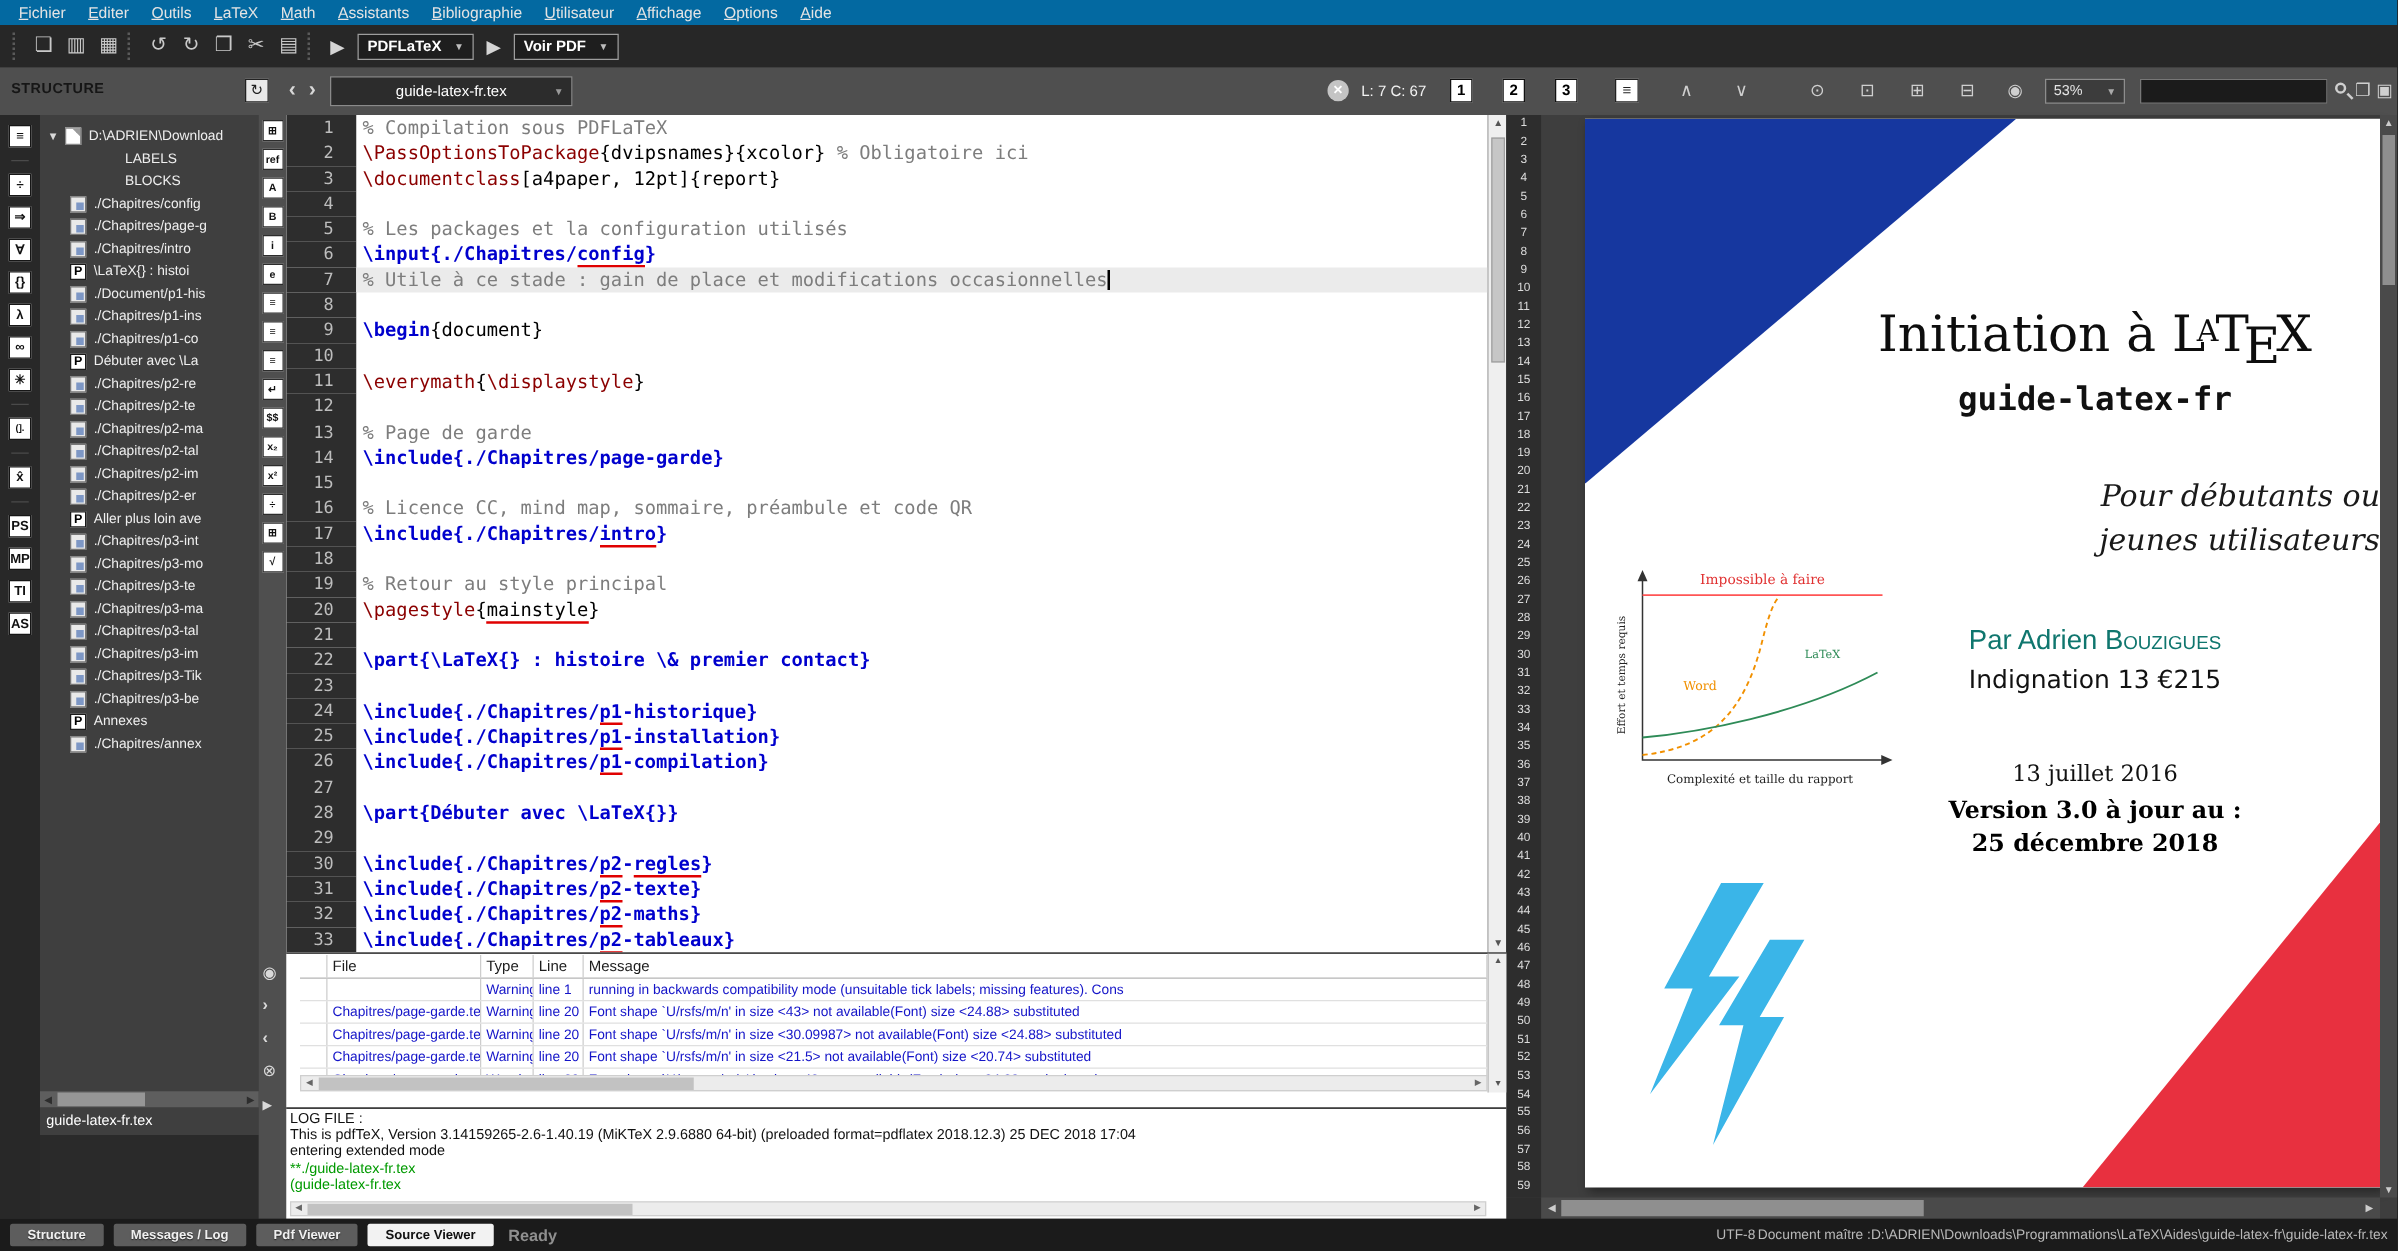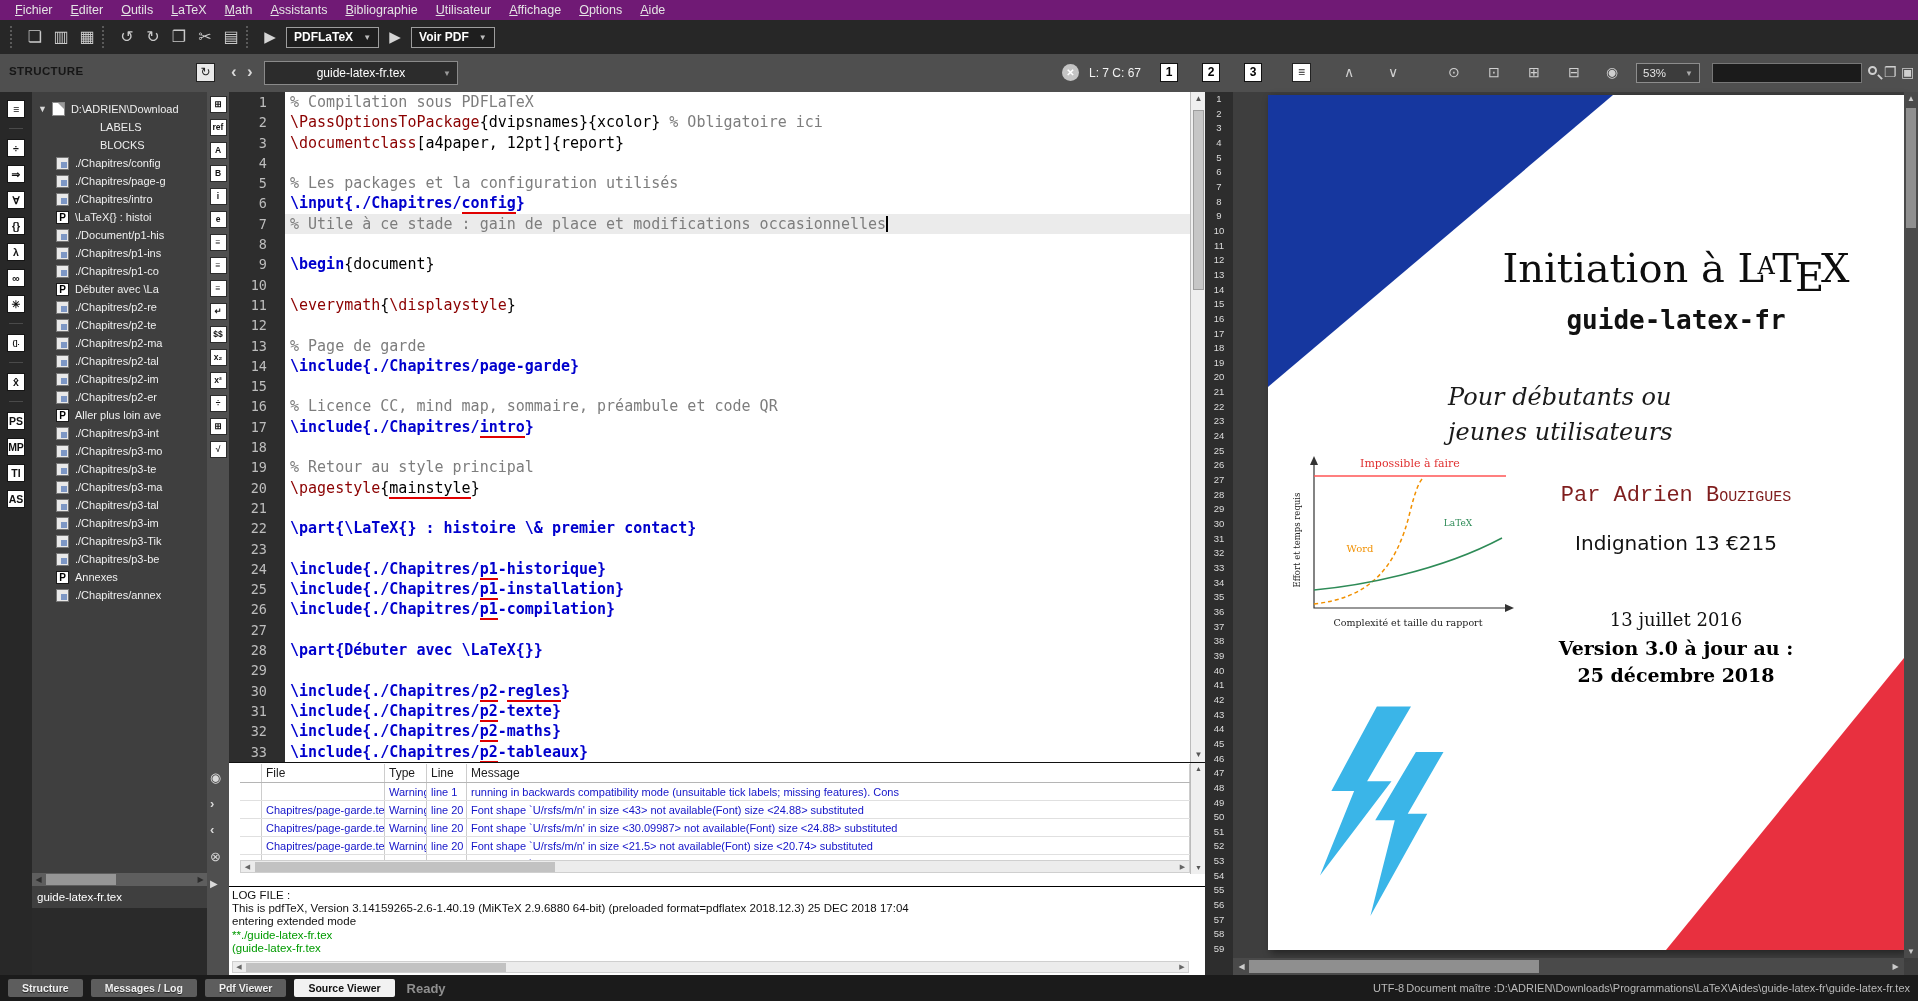--- a/index.html
+++ b/index.html
@@ -1,21 +1,21 @@
 <!DOCTYPE html>
 <html><head>
 <meta charset="utf-8">
 <style>
   html,body{margin:0;padding:0;background:#111;}
   #app{position:relative;width:1918px;height:1001px;overflow:hidden;background:#3e3e3e;
        font-family:"Liberation Sans",sans-serif;}
   #app *{box-sizing:border-box;}
 
   
-  .menubar{position:absolute;left:0;top:0;width:100%;height:20px;background:#701a75;
+  .menubar{position:absolute;left:0;top:0;width:100%;height:20px;background:#0369a1;
            display:flex;align-items:center;padding-left:6px;}
   .menu-item{display:inline-block;color:#e4e4e4;font-size:12.5px;line-height:20px;padding:0 9px;cursor:default;}
   .menu-item::first-letter{text-decoration:underline;}
 
   
   .toolbar{position:absolute;left:0;top:20px;width:100%;height:34px;background:#272727;
            display:flex;align-items:center;padding-left:8px;}
   .tb-grip{width:6px;height:22px;border-left:2px dotted #5a5a5a;margin:0 6px 0 2px;}
   .tb-icon{color:#c9c9c9;font-size:16px;width:26px;text-align:center;line-height:24px;}
   .tb-run{color:#d5d5d5;font-size:15px;width:24px;text-align:center;}
@@ -111,24 +111,24 @@
   .tri-blue{position:absolute;left:0;top:0;width:345px;height:292px;background:#16379f;
             clip-path:polygon(0 0,100% 0,0 100%);}
   .tri-red{position:absolute;right:0;bottom:0;width:238px;height:292px;background:#e8303f;
            clip-path:polygon(100% 0,100% 100%,0 100%);}
   .p-title{position:absolute;left:180px;right:0;top:150px;text-align:center;color:#0d0d0d;
            font-family:"DejaVu Serif","Liberation Serif",serif;font-size:40px;}
   .lx-a{font-size:.6em;vertical-align:.34em;margin:0 -.1em 0 -.28em;}
   .lx-e{vertical-align:-.22em;margin:0 -.08em 0 -.1em;}
   .p-sub{position:absolute;left:180px;right:0;top:210px;text-align:center;color:#111;
          font-family:"DejaVu Sans Mono","Liberation Mono",monospace;font-size:26px;font-weight:600;}
-  .p-tag{position:absolute;left:180px;right:0;text-align:left;color:#1a1a1a;
+  .p-tag{position:absolute;left:180px;right:0;text-align:right;color:#1a1a1a;
          font-family:"DejaVu Serif","Liberation Serif",serif;font-style:italic;font-size:24px;}
-  .p-author{position:absolute;left:180px;right:0;top:388px;text-align:center;color:#7f1d1d;
-            font-family:Liberation Mono, monospace;font-size:22px;}
+  .p-author{position:absolute;left:180px;right:0;top:404px;text-align:center;color:#0f766e;
+            font-family:Liberation Sans, sans-serif;font-size:22px;}
   .p-author .sc{font-variant:small-caps;}
   .p-addr{position:absolute;left:180px;right:0;top:436px;text-align:center;color:#111;
           font-family:"DejaVu Sans",sans-serif;font-size:20px;}
   .p-date{position:absolute;left:180px;right:0;top:514px;text-align:center;color:#111;
           font-family:"DejaVu Serif","Liberation Serif",serif;font-size:18px;}
   .p-ver1{position:absolute;left:180px;right:0;top:542px;text-align:center;color:#000;font-weight:bold;
           font-family:"DejaVu Serif","Liberation Serif",serif;font-size:19px;}
   .p-ver2{position:absolute;left:180px;right:0;top:569px;text-align:center;color:#000;font-weight:bold;
           font-family:"DejaVu Serif","Liberation Serif",serif;font-size:19px;}
   .graph{position:absolute;left:20px;top:345px;}

